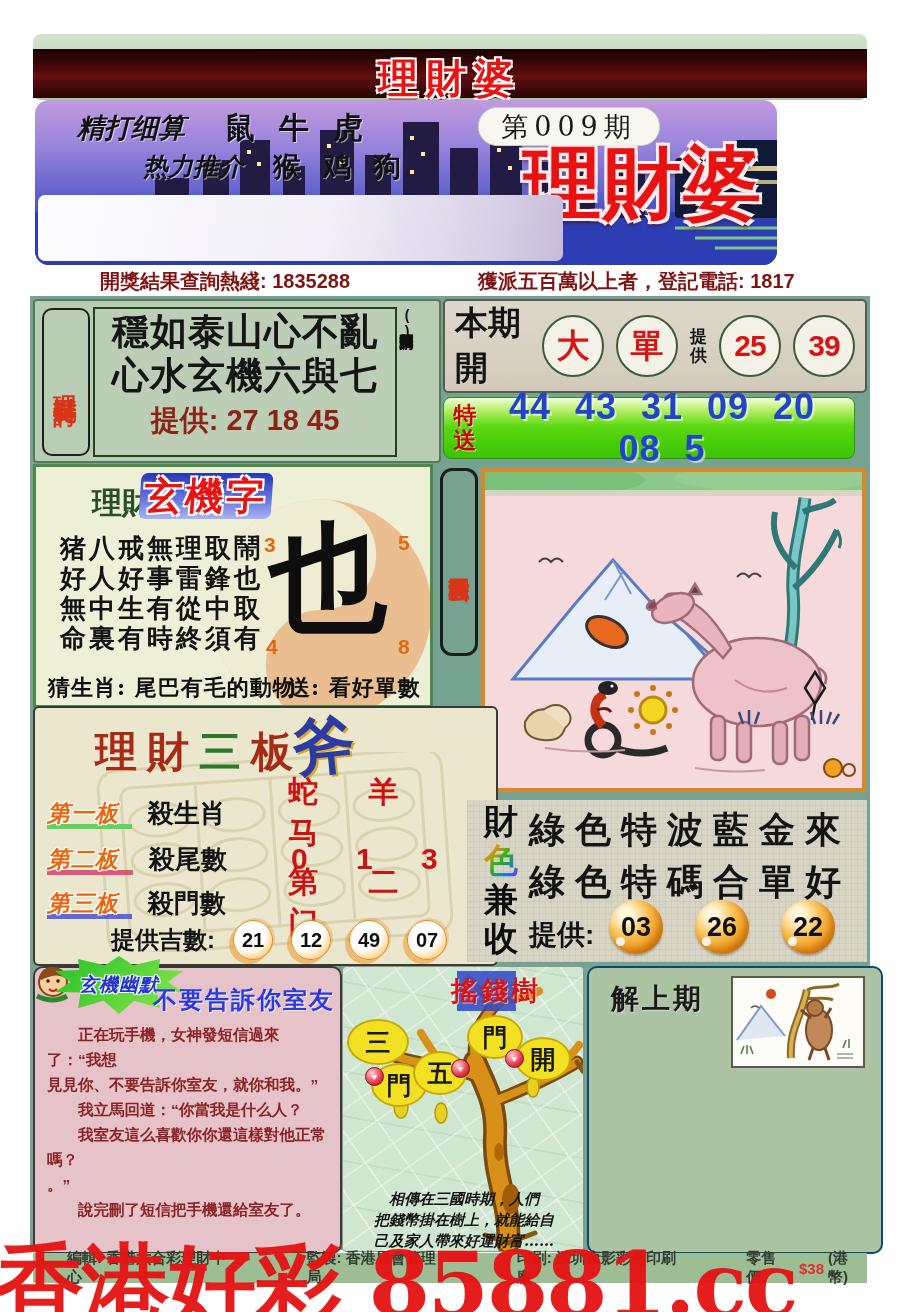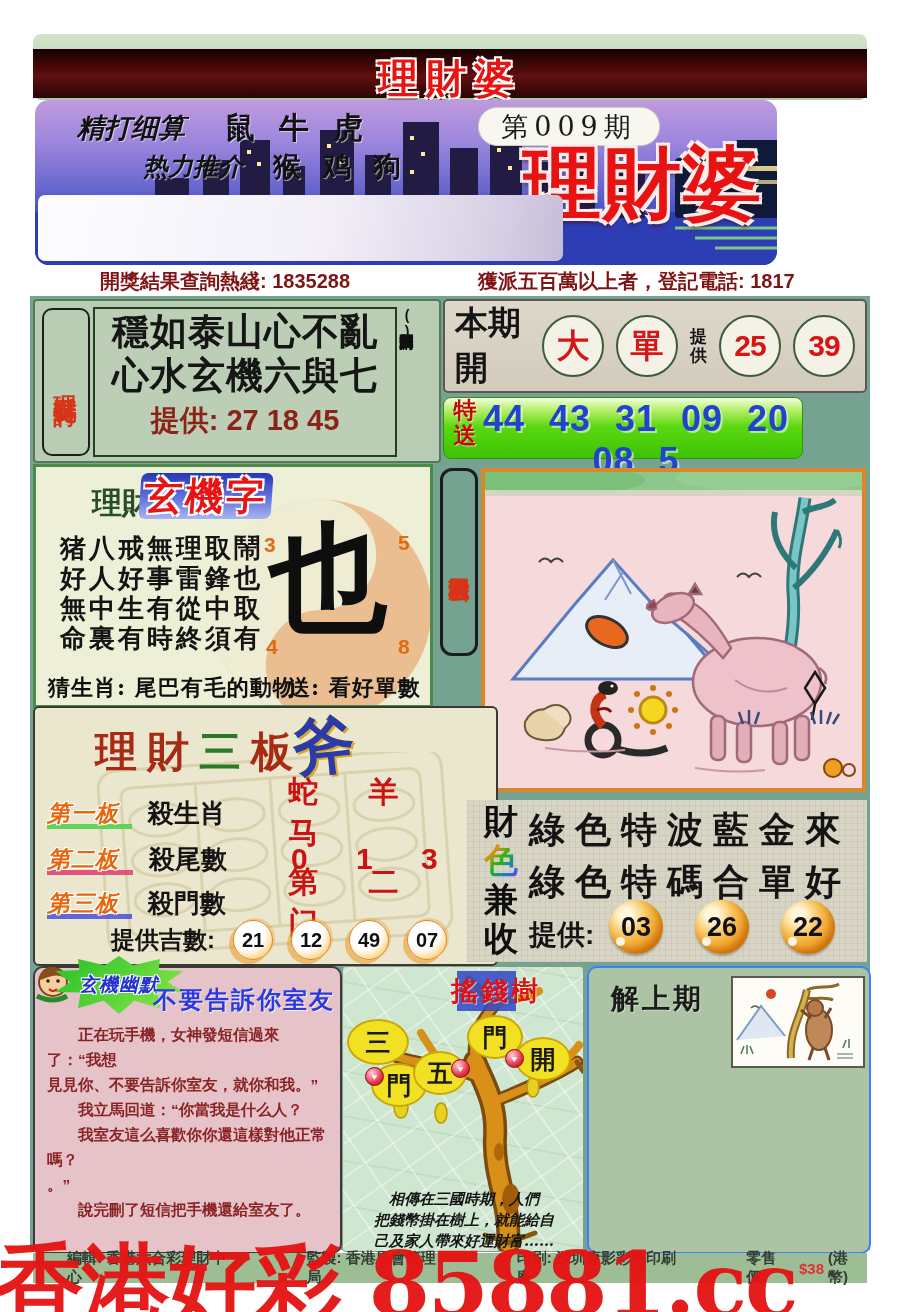--- a/index.html
+++ b/index.html
@@ -52,23 +52,23 @@
 
   
   .result-panel{left:443px;top:299px;width:424px;height:94px;background:linear-gradient(180deg,#ded8cb,#d2cbbc);
                 border:2px solid #5a5a52;border-radius:5px;display:flex;align-items:center;gap:12px;padding:0 10px;box-sizing:border-box;}
   .result-label{font-size:33px;font-weight:800;color:#141414;}
   .res-circle{width:58px;height:58px;border-radius:50%;border:2px solid #3c5c3c;background:#f4f1e6;flex:0 0 auto;
               display:flex;align-items:center;justify-content:center;font-weight:800;color:#d81414;}
   .res-char{font-size:33px;}
   .res-num{font-size:30px;letter-spacing:-1px;}
   .res-provide{width:22px;font-size:17px;font-weight:800;color:#141414;line-height:19px;word-break:break-all;text-align:center;}
-  .tesong{left:443px;top:397px;width:360px;height:62px;border-radius:8px;border:1px solid #2f960b;
+  .tesong{left:443px;top:397px;width:412px;height:62px;border-radius:8px;border:1px solid #2f960b;
           background:linear-gradient(180deg,#f2ffe2 0%,#b6ef68 20%,#5ad810 48%,#3cc304 100%);
-          display:flex;align-items:flex-start;padding:0 8px;box-sizing:border-box;}
+          display:flex;align-items:center;padding:0 8px;box-sizing:border-box;}
   .tesong-label{width:26px;font-size:23px;font-weight:800;color:#cc0404;line-height:25px;word-break:break-all;text-align:center;
                 text-shadow:1px 1px 0 rgba(255,255,255,.6);}
   .tesong-nums{flex:1;text-align:center;font-size:36px;font-weight:800;color:#2243cc;word-spacing:13px;letter-spacing:1px;
                text-shadow:2px 2px 0 rgba(255,255,255,.55);}
 
   
   .xz-panel{left:33px;top:464px;width:394px;height:238px;background:#edf0d6;border:3px solid #4a8a4a;border-radius:0;overflow:hidden;}
   .xz-taiji{left:170px;top:28px;opacity:.55;}
   .xz-head-prefix{left:56px;top:16px;font-size:30px;font-weight:800;color:#274e27;}
   .xz-head-box{left:104px;top:6px;width:132px;height:46px;border-radius:7px;transform:skewX(-4deg);
@@ -146,21 +146,21 @@
       text-shadow:1px 1px 0 rgba(255,255,255,.6);}
   .leaf{position:absolute;border-radius:50%;background:#f2e022;border:2px solid #c8a808;
         display:flex;align-items:center;justify-content:center;font-size:25px;font-weight:800;color:#1a1a1a;}
   .fruit{position:absolute;width:17px;height:17px;border-radius:50%;
         background:radial-gradient(circle at 35% 30%,#ffd0d8,#e83448 60%,#a01020);border:1px solid #801020;
         display:flex;align-items:center;justify-content:center;font-size:9px;color:#fff;}
   .tree-caption{left:10px;top:222px;width:222px;text-align:center;font-size:15px;font-weight:800;color:#141414;
         font-style:italic;line-height:21px;}
 
   
-  .last-panel{left:587px;top:966px;width:280px;height:284px;background:#adc4a4;border:2px solid #3b82f6;border-radius:10px;}
+  .last-panel{left:587px;top:966px;width:280px;height:284px;background:#adc4a4;border:2px solid #0c4a6e;border-radius:10px;padding-left:12px;}
   .last-title{left:22px;top:12px;font-size:28px;font-weight:800;color:#1a1a1a;letter-spacing:3px;
       text-shadow:1px 1px 0 rgba(255,255,255,.4);}
   .last-pic{left:142px;top:8px;width:130px;height:88px;background:#fdfcf6;border:2px solid #5a5a4a;overflow:hidden;}
 
   
   .footer-bar{left:33px;top:1253px;width:834px;height:30px;background:#9dbd95;display:flex;align-items:center;}
   .footer-bar span{font-size:15px;font-weight:700;color:#333d33;}
   .f1{margin-left:34px;} .f2{margin-left:70px;} .f3{margin-left:70px;} .f4{margin-left:60px;}
   .price-red{color:#e03030 !important;margin:0 4px;}
   .watermark{left:-4px;top:1226px;width:910px;font-size:88px;font-weight:800;color:#e41414;white-space:nowrap;

